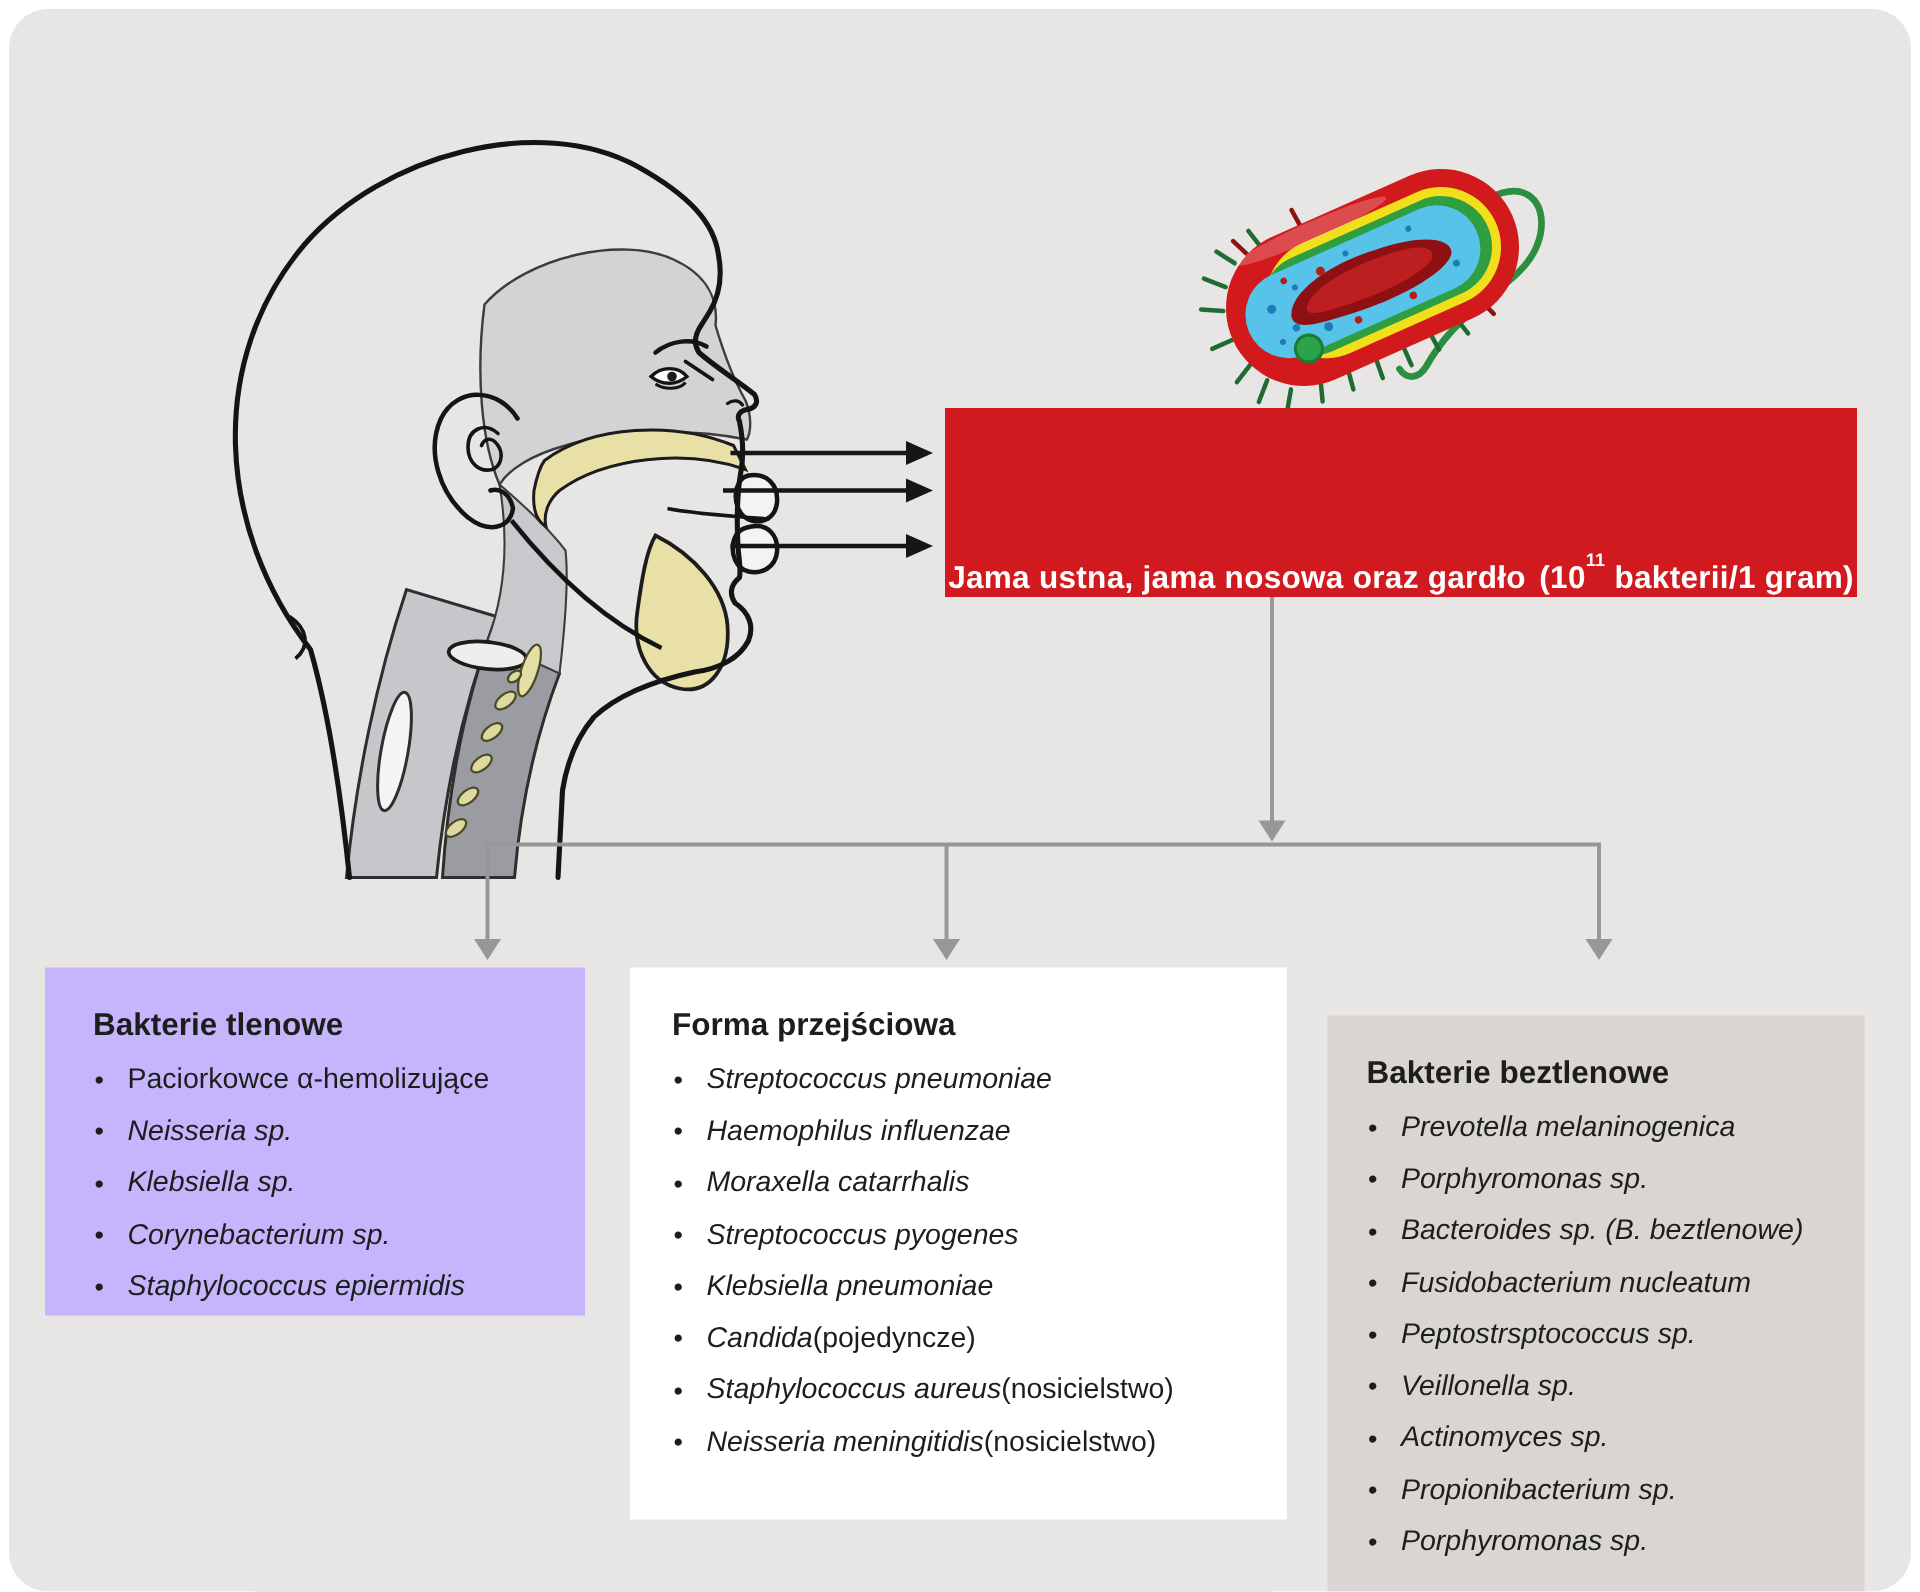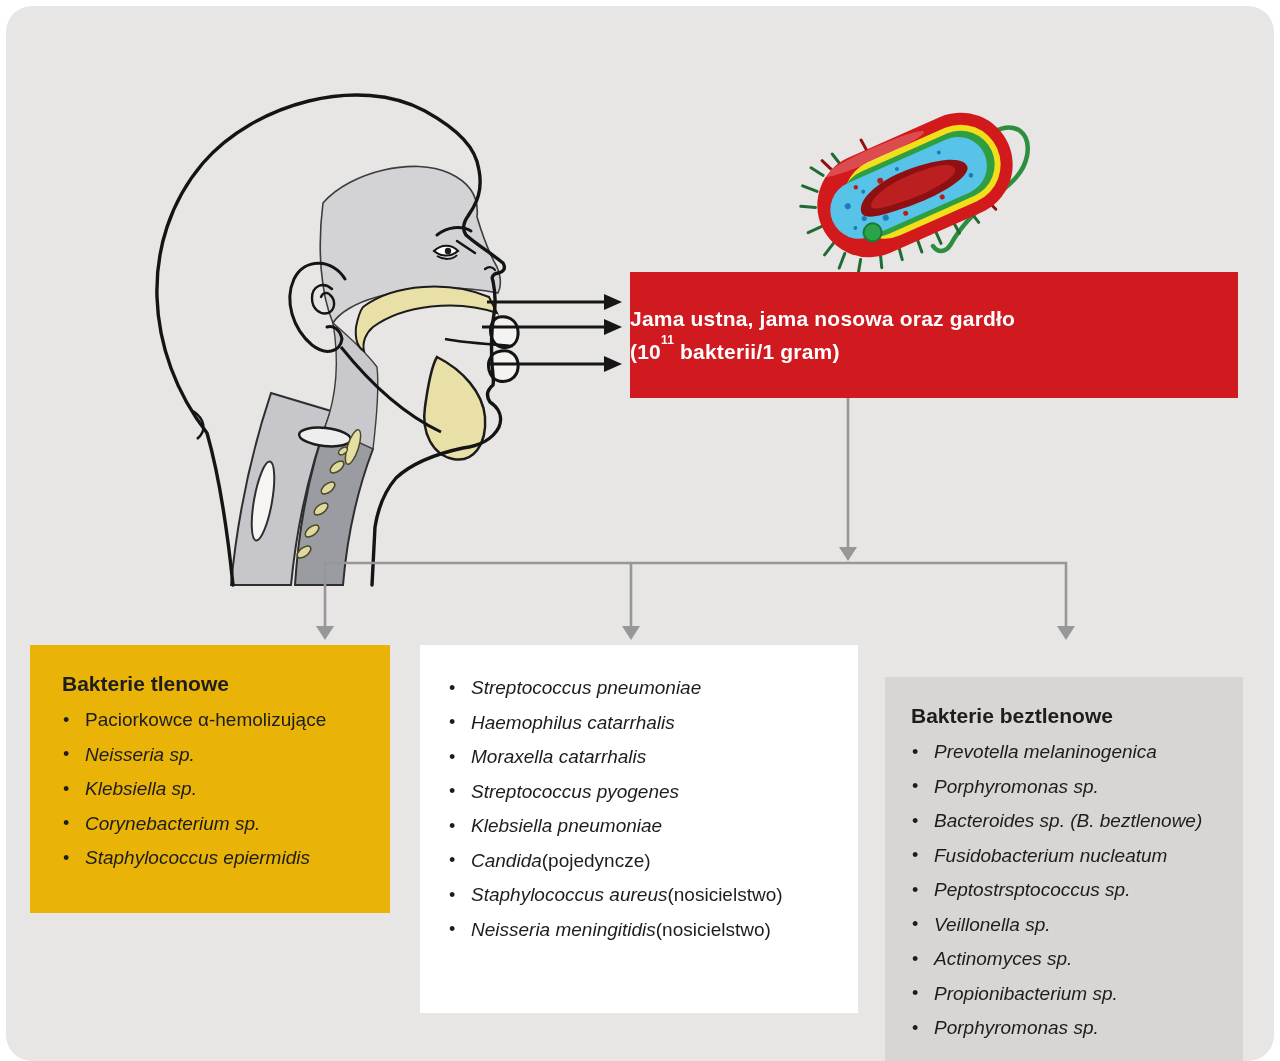--- a/index.html
+++ b/index.html
@@ -5,27 +5,27 @@
   html,body{margin:0;padding:0;background:#ffffff;}
   .stage{position:relative;width:1280px;height:1061px;background:#ffffff;overflow:hidden;
          font-family:"Liberation Sans",sans-serif;color:#1d1d1b;}
   .panel{position:absolute;left:6px;top:6px;width:1268px;height:1055px;
          background:#e7e6e5;border-radius:26px;}
   .abs{position:absolute;}
   svg{display:block;overflow:visible;}
 
   
   .redbox{position:absolute;left:630px;top:272px;width:608px;height:126px;background:#d11920;
-          display:flex;flex-direction:column;justify-content:center;align-items:flex-start;gap:9px;}
+          display:flex;justify-content:center;align-items:flex-end;gap:9px;}
   .redbox .l1,.redbox .l2{color:#ffffff;font-weight:bold;font-size:21px;letter-spacing:.2px;white-space:nowrap;}
   .redbox sup{font-size:12px;position:relative;top:-7px;font-weight:bold;margin-top:24px;}
 
   
   .bbox{position:absolute;top:645px;box-sizing:border-box;}
-  .bbox.b0{left:30px;width:360px;height:268px;background:#eab308;padding:26px 22px 0 32px;}
+  .bbox.b0{left:30px;width:360px;height:232px;background:#c4b5fd;padding:26px 22px 0 32px;}
   .bbox.b1{left:420px;width:438px;height:368px;background:#ffffff;padding:26px 20px 0 28px;}
   .bbox.b2{left:885px;width:358px;height:396px;background:#d8d5d3;padding:26px 16px 0 26px;margin-top:32px;}
   .btitle{font-size:21px;font-weight:bold;line-height:26px;margin-bottom:6px;}
   .bbox ul{list-style:none;margin:0;padding:0;}
   .bbox li{height:34.5px;display:flex;align-items:center;font-size:19px;white-space:nowrap;}
   .blt{flex:none;width:22px;padding-left:1px;font-size:18px;color:#1d1d1b;}
   .it{font-style:italic;text-align:center;}
   .rm{font-style:normal;}
 </style>
 </head>
@@ -196,28 +196,29 @@
           <span class="it">Corynebacterium sp.</span>
         </li>
       <li>
           <span class="blt">•</span>
           <span class="it">Staphylococcus epiermidis</span>
         </li>
     </ul>
   </div>
 
   <div class="bbox b1">
+    <div class="btitle">Forma przejściowa</div>
     <ul>
       <li>
           <span class="blt">•</span>
           <span class="it">Streptococcus pneumoniae</span>
         </li>
       <li>
           <span class="blt">•</span>
-          <span class="it">Haemophilus catarrhalis</span>
+          <span class="it">Haemophilus influenzae</span>
         </li>
       <li>
           <span class="blt">•</span>
           <span class="it">Moraxella catarrhalis</span>
         </li>
       <li>
           <span class="blt">•</span>
           <span class="it">Streptococcus pyogenes</span>
         </li>
       <li>

